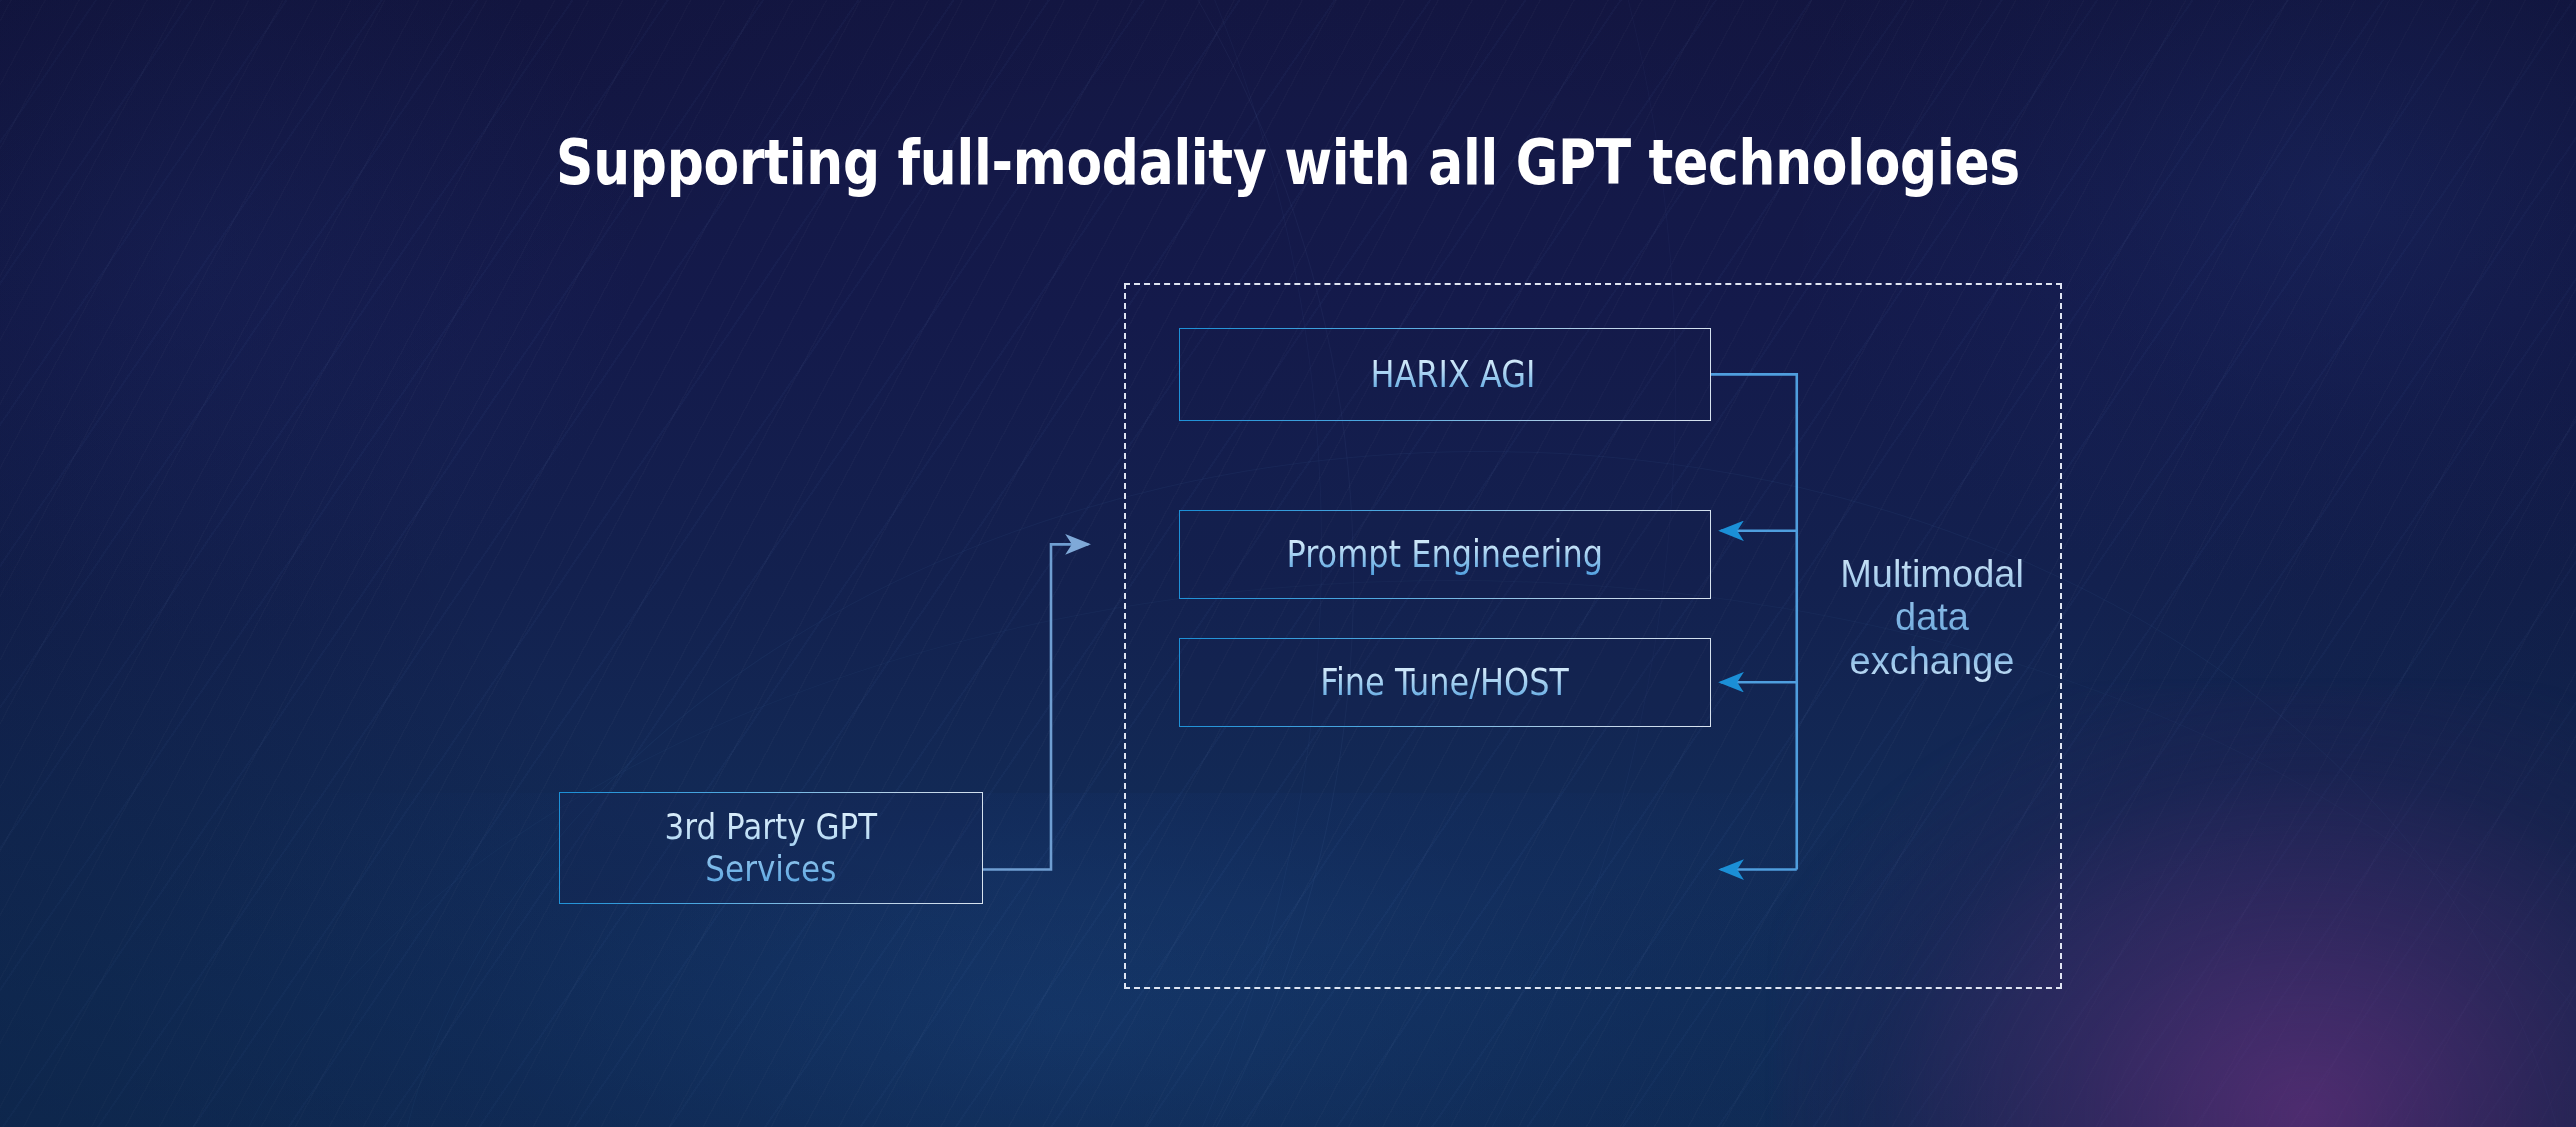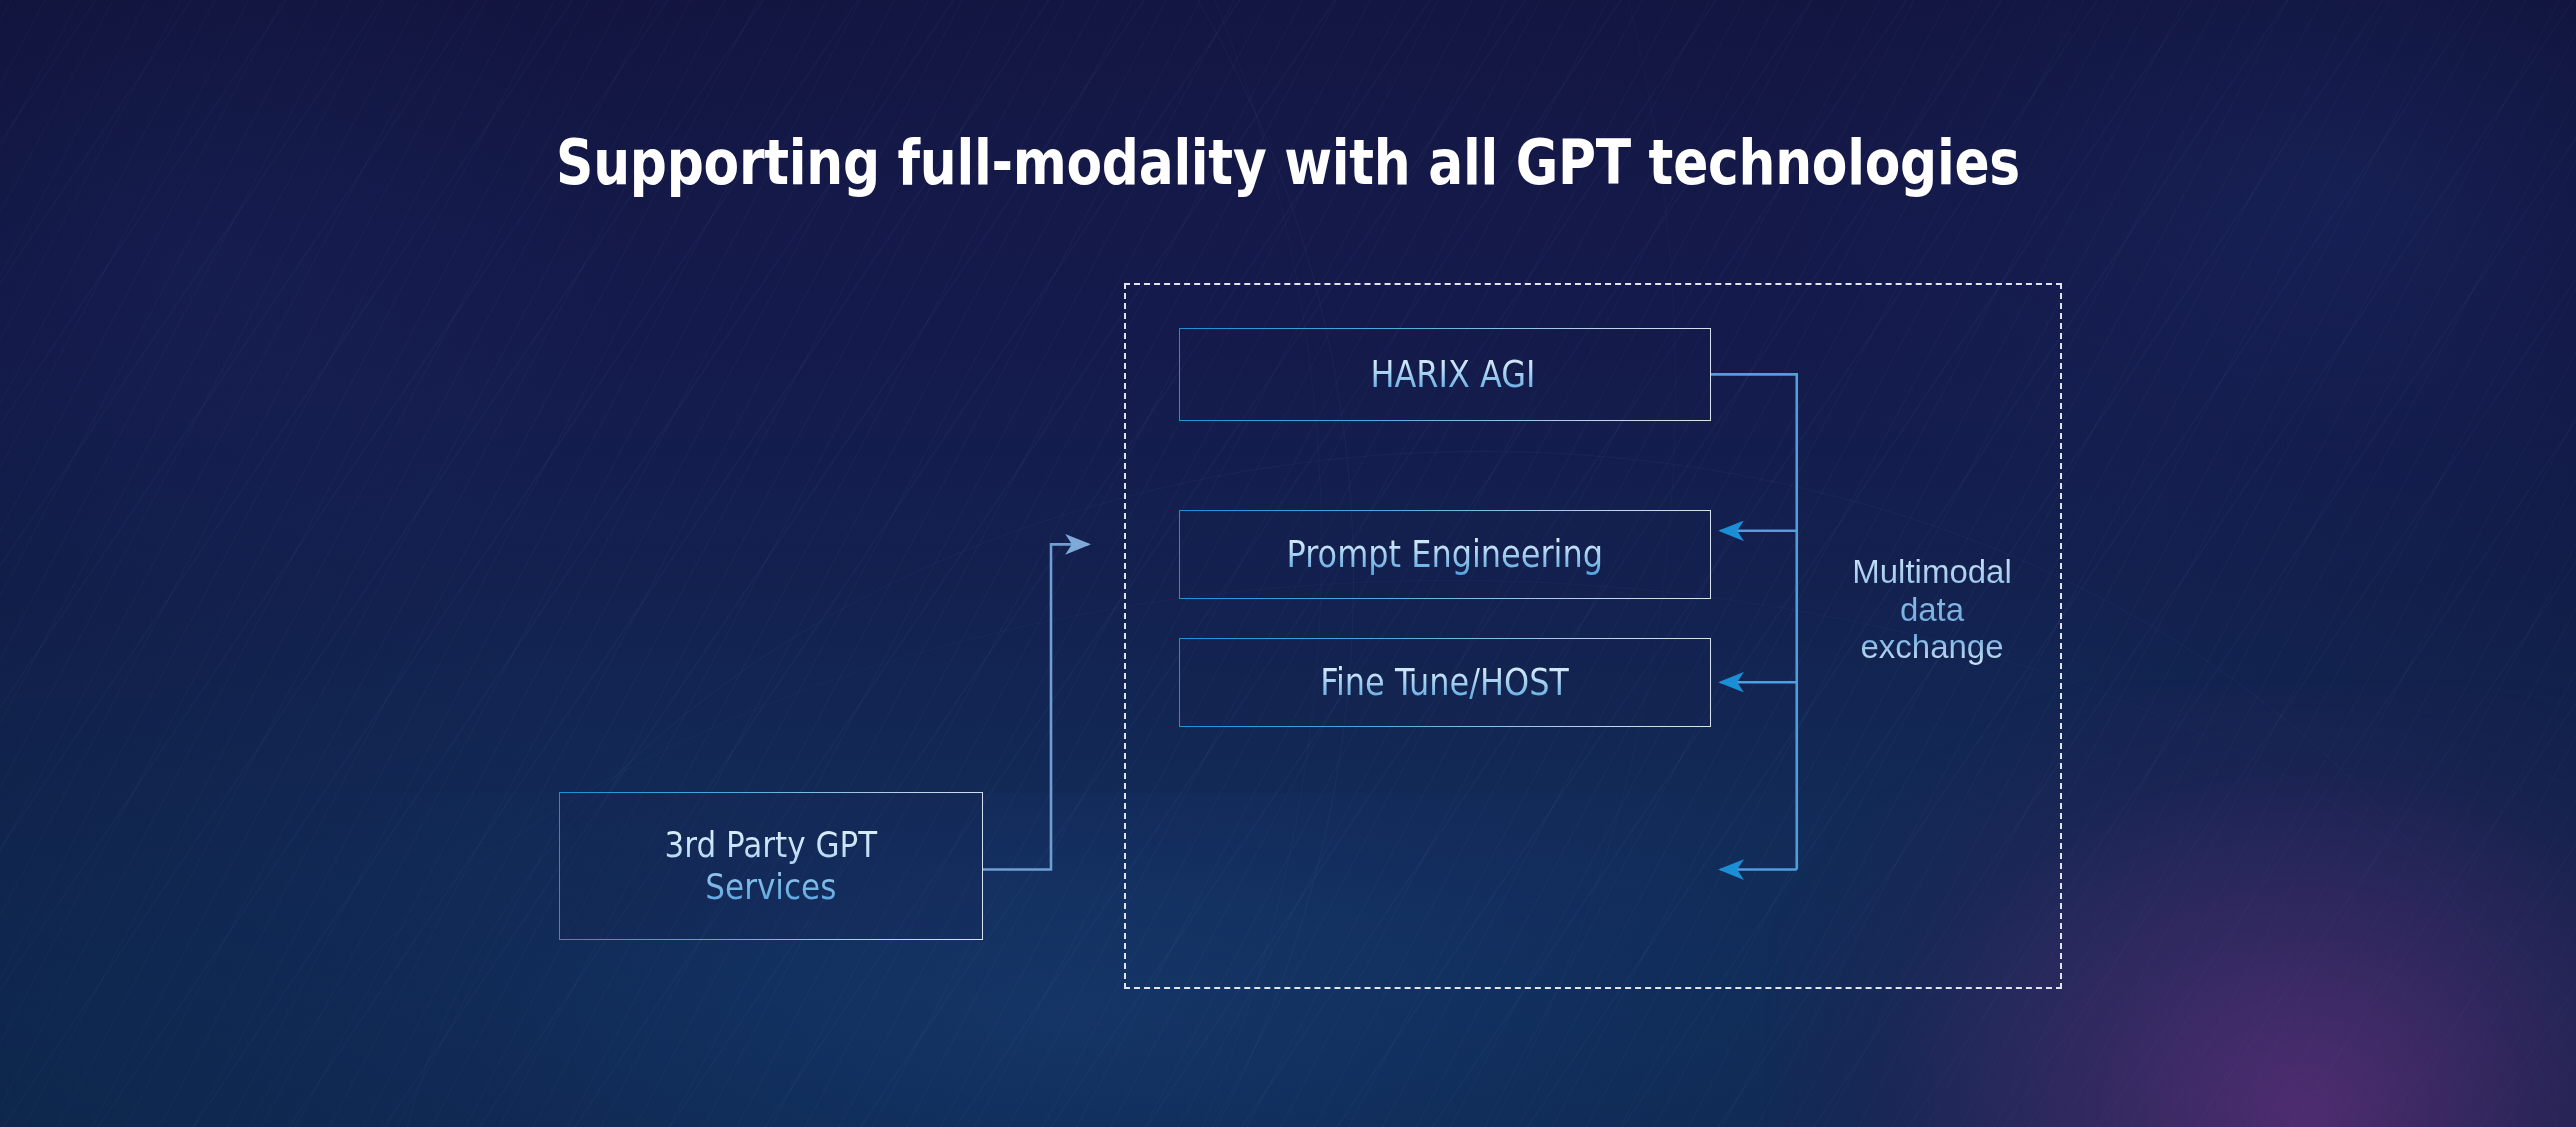--- a/index.html
+++ b/index.html
@@ -99,33 +99,33 @@
     -webkit-background-clip:text;background-clip:text;
     -webkit-text-fill-color:transparent;color:transparent;
     transform:scaleX(.96);
     white-space:pre-line;
   }
 
   #node-harix   {left:1179px;top:328px;width:532px;height:93px;padding-left:16px;}
   #node-prompt  {left:1179px;top:486px;width:532px;height:89px;margin-top:24px;}
   #node-finetune{left:1179px;top:638px;width:532px;height:89px;}
   #node-robot   {left:1179px;top:789px;width:532px;height:153px;}
-  #node-thirdparty{left:559px;top:792px;width:424px;height:148px;}
+  #node-thirdparty{left:559px;top:792px;width:424px;height:112px;}
   #node-thirdparty .label{font-size:36px;}
 
   
   .wires{position:absolute;left:0;top:0;width:2576px;height:1128px;overflow:visible;}
 
   
   .multimodal{
     position:absolute;left:1829px;top:553px;width:206px;
     text-align:center;
     color:#77abdd;
     font-family:"Liberation Sans","DejaVu Sans",sans-serif;
-    font-size:33px;line-height:1.14;
+    font-size:38px;line-height:1.14;
     background:linear-gradient(180deg,#cfe6f8 0%,#8dbde6 36%,#6aa8dd 70%,#cfe6f8 100%);
     -webkit-background-clip:text;background-clip:text;
     -webkit-text-fill-color:transparent;color:transparent;
     white-space:pre-line;
   }
 </style>
 </head>
 <body>
 
 <div id="slide">

